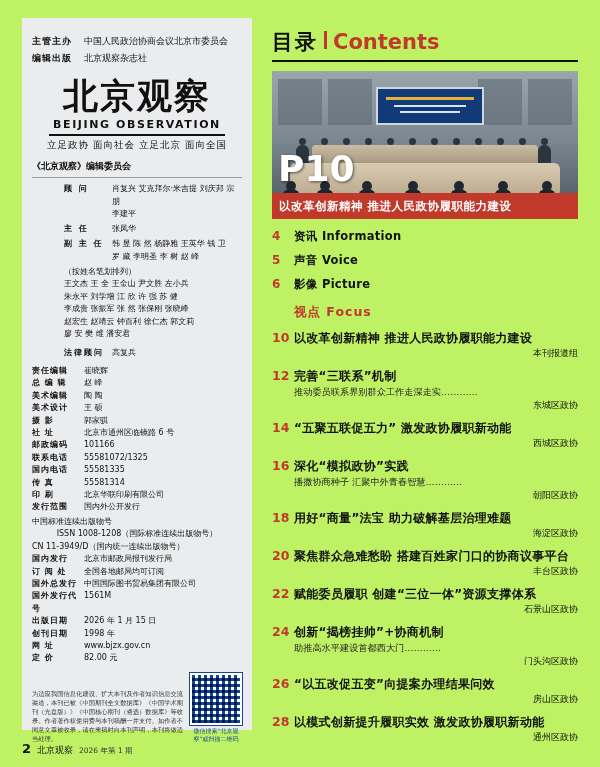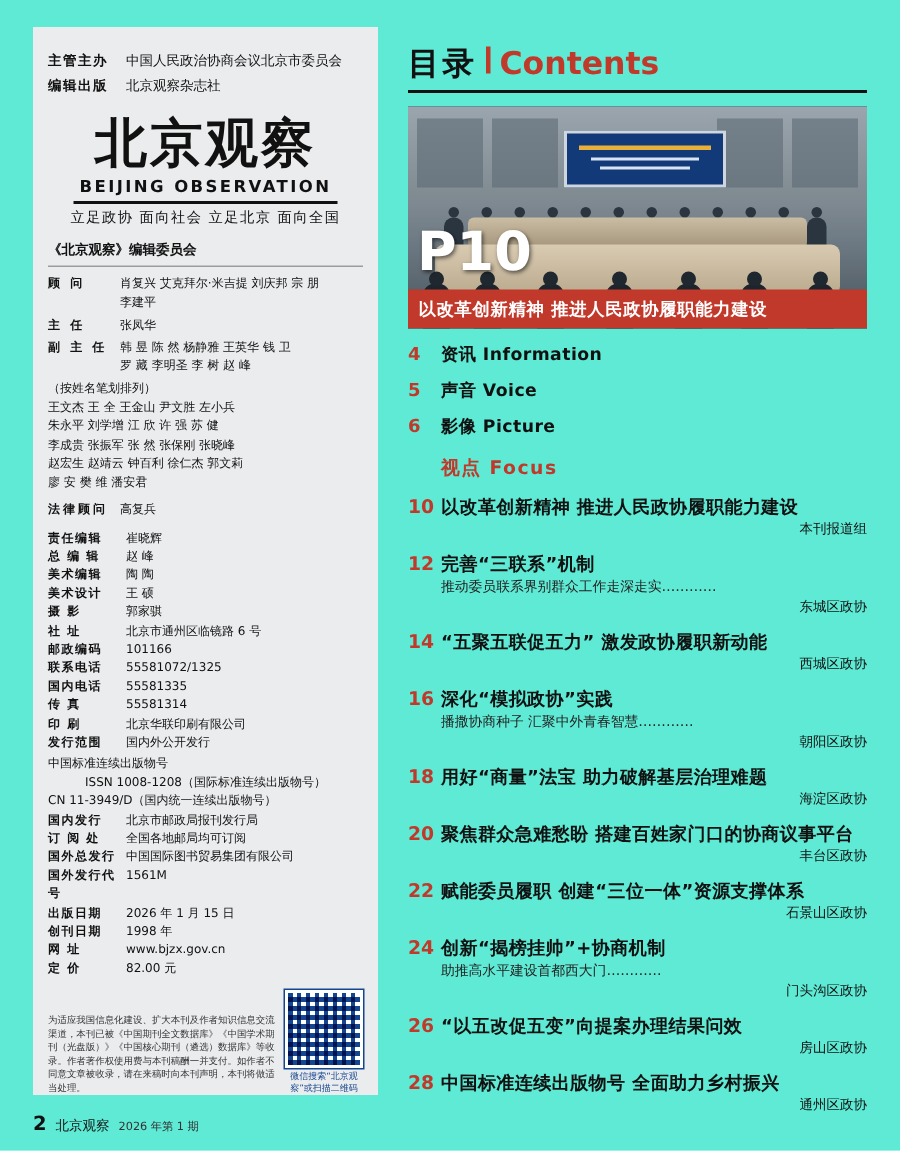--- a/index.html
+++ b/index.html
@@ -6,21 +6,21 @@
   body{
     width:600px;height:767px;
     background:#ffffff;
     font-family:"DejaVu Sans","Liberation Sans",sans-serif;
     color:#000;
     overflow:hidden;
     position:relative;
   }
   .page{
     position:relative;width:600px;height:767px;
-    background:#5eead4;
+    background:#bef264;
   }
   
   .left{
     position:absolute;left:22px;top:18px;width:230px;height:712px;
     background:#ebecee;
   }
   .masthead-top{
     margin:16px 0 0 0;padding:0 10px;
   }
   .mt-row{display:flex;font-size:9px;line-height:15px;margin-bottom:2px;}
@@ -40,21 +40,21 @@
     width:176px;height:2px;background:#111;margin:3px auto 3px auto;
   }
   .logo-slogan{
     font-size:9.5px;letter-spacing:1px;color:#111;margin-bottom:6px;
   }
   .ed-title{
     font-size:9px;font-weight:bold;color:#111;margin:8px 0 4px 10px;
   }
   .rule-thin{height:1px;background:#9a9ca0;margin:0 10px 5px 10px;}
   .staff{padding:0 10px;}
-  .srow{display:flex;font-size:8px;line-height:12.5px;margin-bottom:2.5px;}
+  .srow{display:flex;font-size:8px;line-height:12.5px;margin-bottom:2.5px;margin-left:32px;}
   .srow .lbl{width:48px;color:#111;font-weight:bold;letter-spacing:2px;flex:none;}
   .srow .val{flex:1;color:#111;}
   .srow .val .ln{display:block;}
   .imprint{padding:0 10px;margin-top:4px;}
   .irow{display:flex;font-size:8px;line-height:12.4px;}
   .irow .lbl{width:52px;color:#111;font-weight:bold;letter-spacing:1px;flex:none;}
   .irow .val{flex:1;color:#111;}
   .centerline{font-size:8px;line-height:12.4px;color:#111;text-align:left;}
   .qr-area{
     margin-top:8px;padding:0 10px;display:flex;align-items:flex-end;gap:6px;
@@ -496,21 +496,21 @@
         <div class="feature-title">
           <div class="toc-num">26</div>
           <div class="toc-title">“以五改促五变”向提案办理结果问效</div>
         </div>
         <div class="byline">房山区政协</div>
       </div>
 
       <div class="feature-row">
         <div class="feature-title">
           <div class="toc-num">28</div>
-          <div class="toc-title">中国标准连续出版物号  全面助力乡村振兴</div>
+          <div class="toc-title">以模式创新提升履职实效  激发政协履职新动能</div>
         </div>
         <div class="byline">通州区政协</div>
       </div>
 
     </div>
   </div>
 
   <div class="footer">
     <span class="f-num">2</span>
     <span class="f-txt">北京观察</span>

